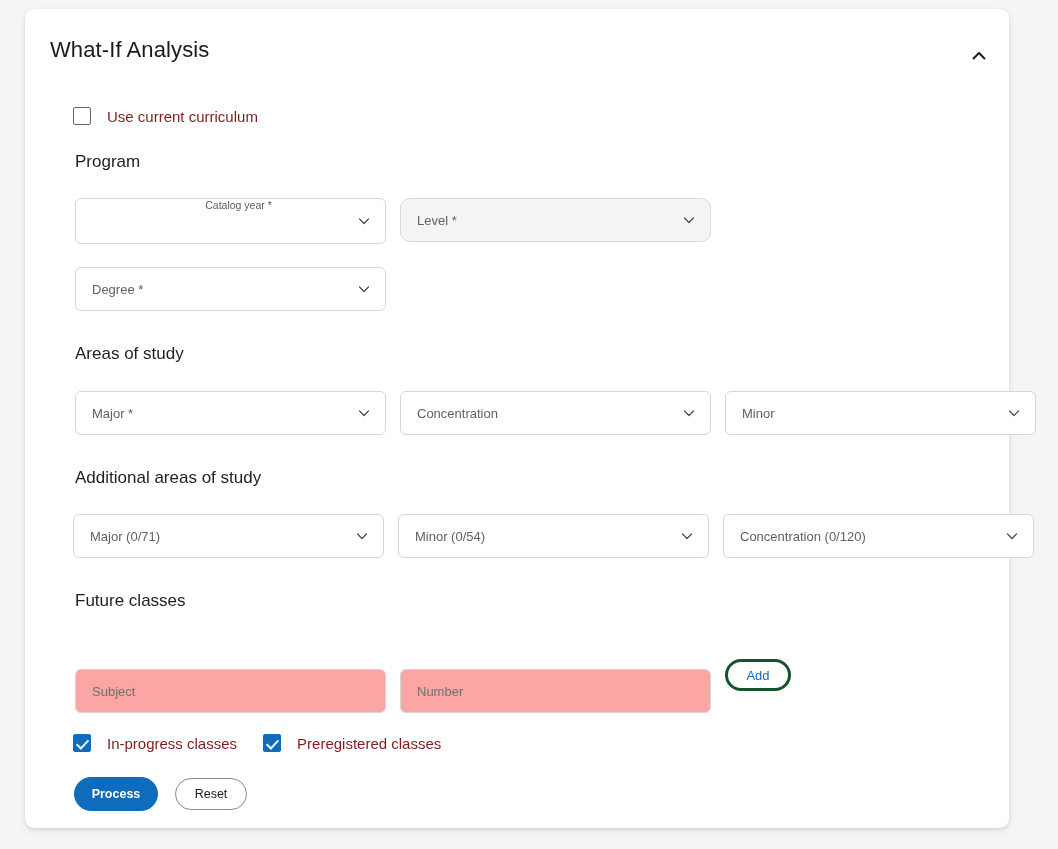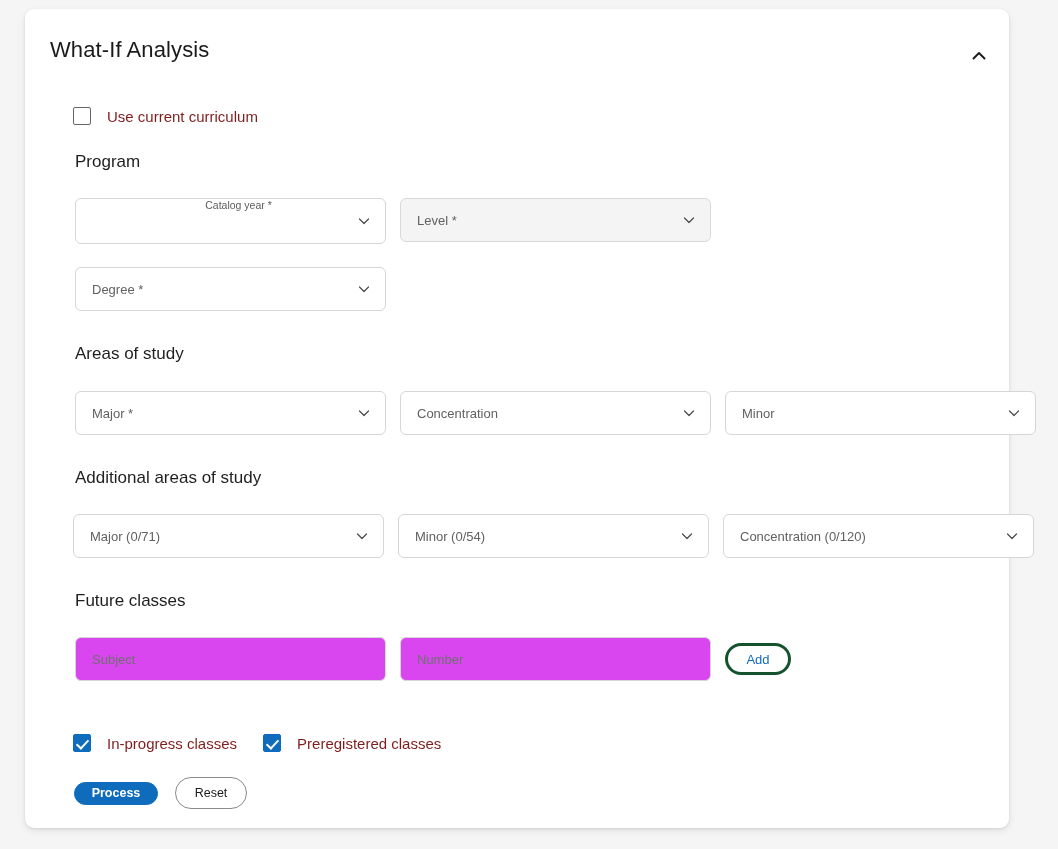--- a/index.html
+++ b/index.html
@@ -119,21 +119,21 @@
     width: 311px;
     height: 44px;
     border: 1px solid #d6d6d6;
     border-radius: 6px;
     background: #ffffff;
     display: flex;
     align-items: center;
     cursor: pointer;
   }
   .field.filled { height: 46px; align-items: stretch; }
-  .field.shaded { background: #f4f4f4; border-color: #d9d9d9; }
+  .field.shaded { background: #f4f4f4; border-color: #d9d9d9; border-radius: 10px; }
 
   .field .ph {
     font-size: 13px;
     color: #616161;
     padding-left: 16px;
     line-height: 1;
     user-select: none;
   }
   .field .stack {
     display: flex;
@@ -169,26 +169,27 @@
     justify-content: center;
     pointer-events: none;
   }
 
   
   .tinput {
     width: 311px;
     height: 44px;
     border: 1px solid #d6d6d6;
     border-radius: 6px;
-    background: #d946ef;
+    background: #fca5a5;
     font-family: "Liberation Sans", sans-serif;
     font-size: 13px;
     color: #1a1a1a;
     padding: 0 16px;
     outline: none;
+    margin-top: 32px;
   }
   .tinput::placeholder { color: #707070; opacity: 1; }
 
   
   .btn {
     font-family: "Liberation Sans", sans-serif;
     cursor: pointer;
     border-radius: 999px;
     font-size: 13px;
     white-space: nowrap;
@@ -202,21 +203,21 @@
     background: #0f6cbd;
     border: 1px solid #0f6cbd;
     color: #ffffff;
     font-weight: 700;
   }
   .btn-add {
     width: 66px; height: 32px;
     font-weight: 400;
   }
   .btn-process {
-    width: 84px; height: 23px;
+    width: 84px; height: 34px;
     font-size: 12.5px;
   }
   .btn-reset {
     width: 72px; height: 32px;
     font-size: 12.5px;
     color: #1a1a1a;
     border: 1px solid #8a8a8a;
   }
 
   

